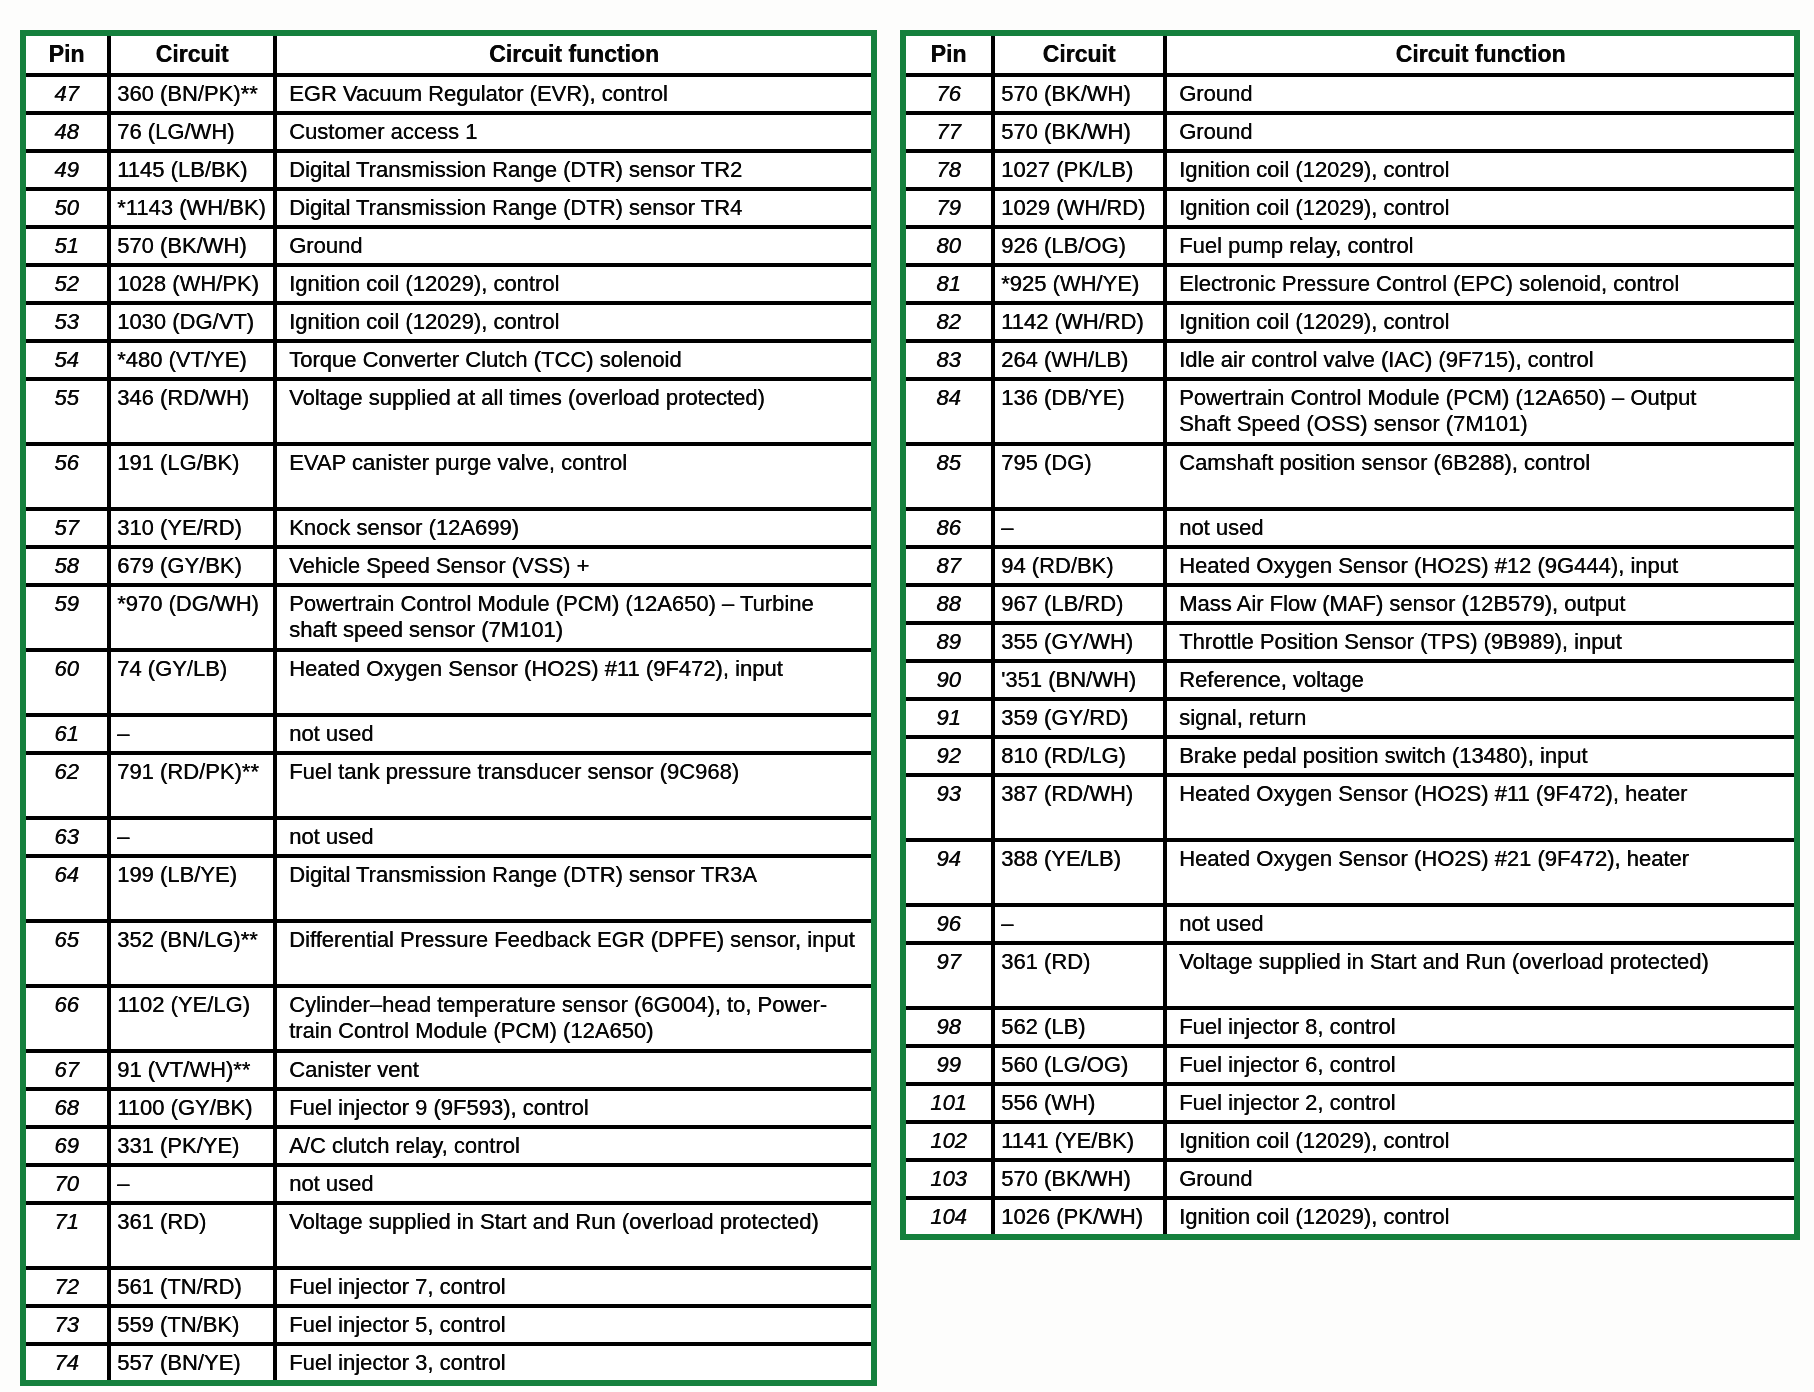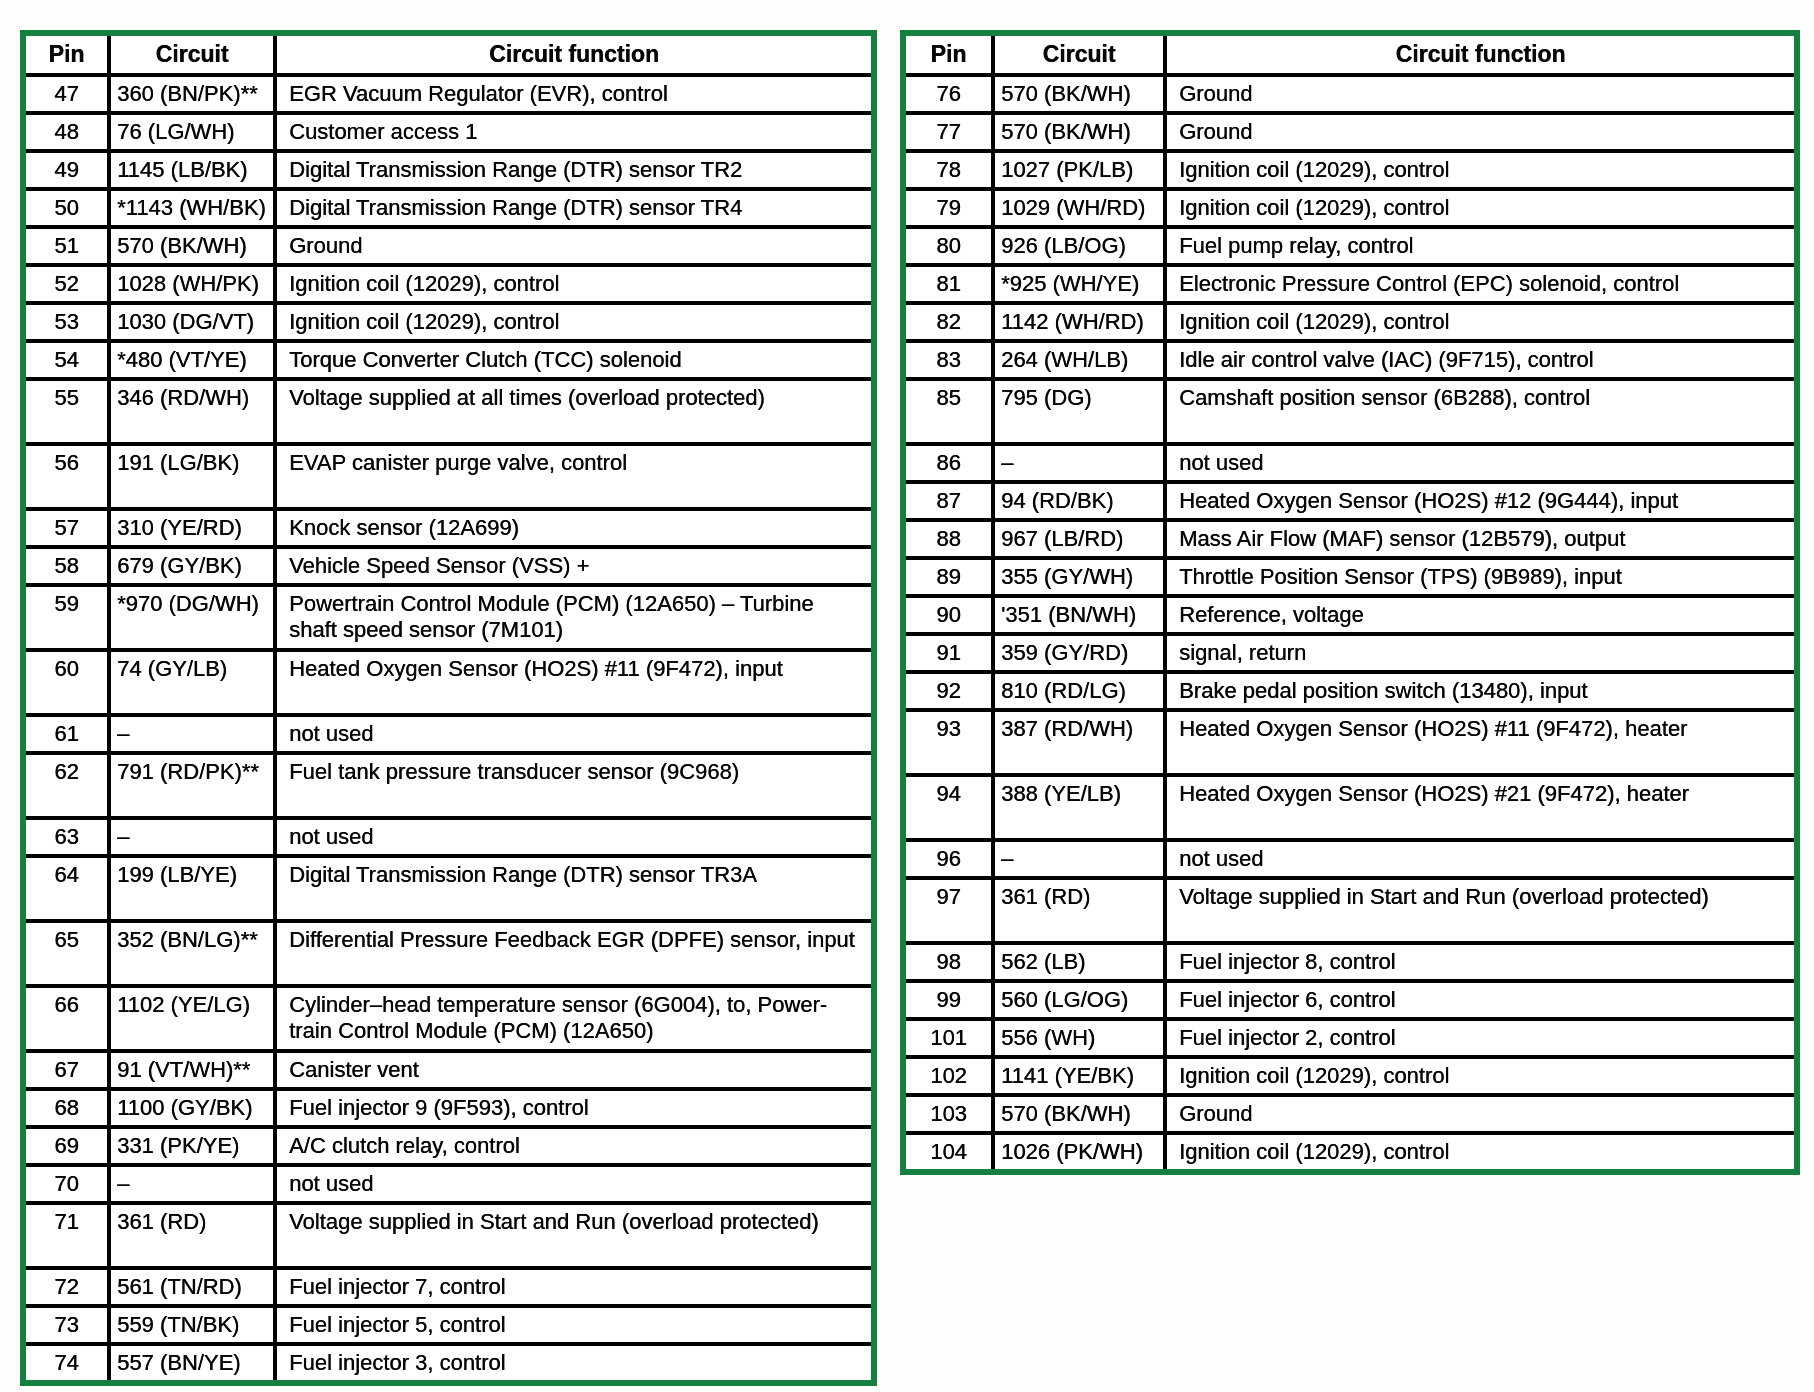--- a/index.html
+++ b/index.html
@@ -35,21 +35,21 @@
     text-align: center;
     padding: 2px 4px;
     vertical-align: middle;
   }
   .pinout td {
     font-size: 22px;
     line-height: 26px;
     vertical-align: top;
     padding: 4px 6px;
   }
-  td.pin     { text-align: center; }
+  td.pin     { text-align: center; font-style: italic; }
   td.circuit { text-align: left; white-space: nowrap; }
   td.fn      { text-align: left; padding-left: 12px; padding-right: 10px; white-space: pre-line; }
   tr.s td { height: 34px; }  
   tr.l td { height: 65px; }  
 </style>
 </head>
 <body>
 
 <div class="page">
 
@@ -260,20 +260,26 @@
           <td class="pin">82</td>
           <td class="circuit">1142 (WH/RD)</td>
           <td class="fn">Ignition coil (12029), control</td>
         </tr>
         <tr class="s">
           <td class="pin">83</td>
           <td class="circuit">264 (WH/LB)</td>
           <td class="fn">Idle air control valve (IAC) (9F715), control</td>
         </tr>
         <tr class="l">
+          <td class="pin">84</td>
+          <td class="circuit">136 (DB/YE)</td>
+          <td class="fn">Powertrain Control Module (PCM) (12A650) – Output
+Shaft Speed (OSS) sensor (7M101)</td>
+        </tr>
+        <tr class="l">
           <td class="pin">85</td>
           <td class="circuit">795 (DG)</td>
           <td class="fn">Camshaft position sensor (6B288), control</td>
         </tr>
         <tr class="s">
           <td class="pin">86</td>
           <td class="circuit">–</td>
           <td class="fn">not used</td>
         </tr>
         <tr class="s">

